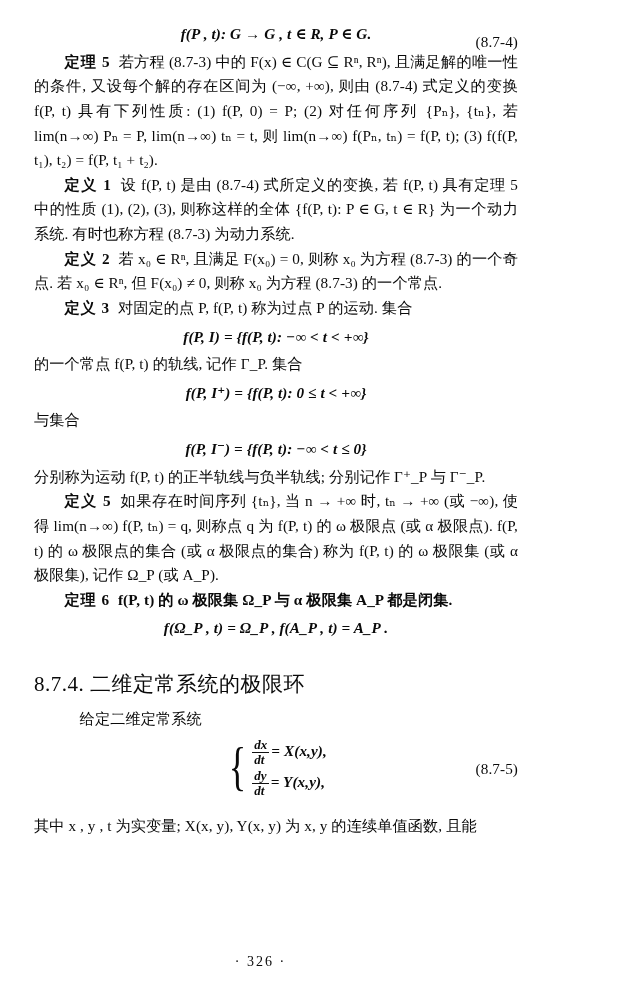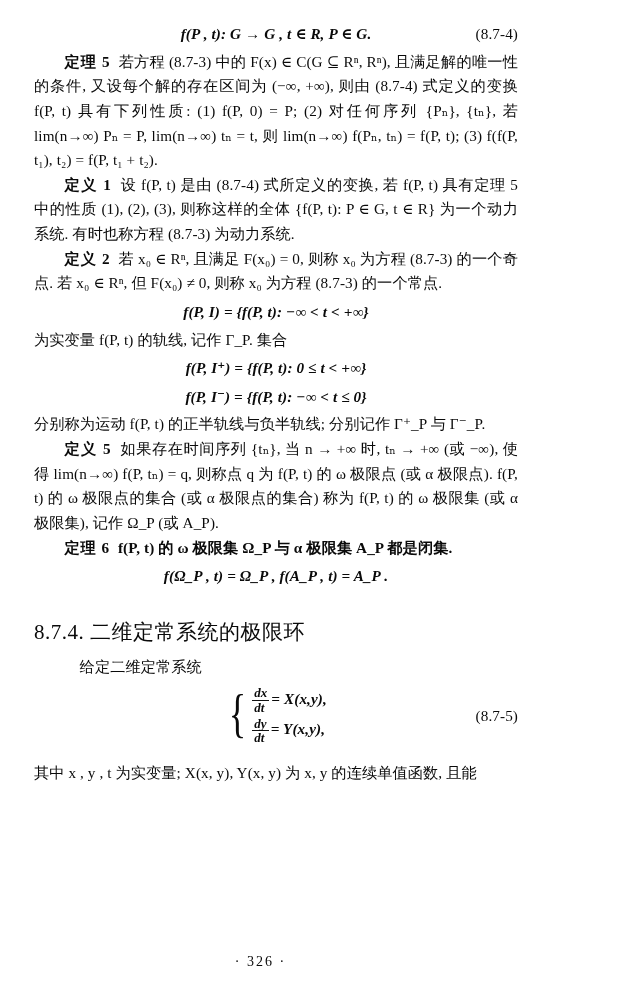--- a/index.html
+++ b/index.html
@@ -34,21 +34,21 @@
     text-align: center;
     margin: 4px 0 3px 0;
   }
   .eq-row .eq-body {
     display: inline-block;
     font-weight: bold;
   }
   .eq-num {
     position: absolute;
     right: 0;
-    top: 0;
+    top: 8px;
     font-weight: normal;
     font-style: normal;
   }
   .para {
     margin: 0;
     text-align: justify;
     text-justify: inter-ideograph;
   }
   .para.first {
     text-indent: 2em;
@@ -153,31 +153,35 @@
   </p>
 
   <p class="para first">
     <span class="term">定义 1</span>&nbsp;&nbsp;<span>设 f(P, t) 是由 (8.7-4) 式所定义的变换, 若 f(P, t) 具有定理 5 中的性质 (1), (2), (3), 则称这样的全体 {f(P, t): P ∈ G, t ∈ R} 为一个动力系统. 有时也称方程 (8.7-3) 为动力系统.</span>
   </p>
 
   <p class="para first">
     <span class="term">定义 2</span>&nbsp;&nbsp;<span>若 x₀ ∈ Rⁿ, 且满足 F(x₀) = 0, 则称 x₀ 为方程 (8.7-3) 的一个奇点. 若 x₀ ∈ Rⁿ, 但 F(x₀) ≠ 0, 则称 x₀ 为方程 (8.7-3) 的一个常点.</span>
   </p>
 
+  <p class="para first">
+    <span class="term">定义 3</span>&nbsp;&nbsp;<span>对固定的点 P, f(P, t) 称为过点 P 的运动. 集合</span>
+  </p>
 
   <div class="eq-row">
     <span class="eq-body math">f(P, I) = {f(P, t): −∞ &lt; t &lt; +∞}</span>
   </div>
 
-  <p class="para noindent">为实变量 f(P, t) 的轨线, 记作 Γ_P. 集合</p>
+  <p class="para noindent">的一个常点 f(P, t) 的轨线, 记作 Γ_P. 集合</p>
 
   <div class="eq-row">
     <span class="eq-body math">f(P, I⁺) = {f(P, t): 0 ≤ t &lt; +∞}</span>
   </div>
 
+  <p class="para noindent">与集合</p>
 
   <div class="eq-row">
     <span class="eq-body math">f(P, I⁻) = {f(P, t): −∞ &lt; t ≤ 0}</span>
   </div>
 
   <p class="para noindent">分别称为运动 f(P, t) 的正半轨线与负半轨线; 分别记作 Γ⁺_P 与 Γ⁻_P.</p>
 
 
   <p class="para first">
     <span class="term">定义 5</span>&nbsp;&nbsp;<span>如果存在时间序列 {tₙ}, 当 n → +∞ 时, tₙ → +∞ (或 −∞), 使得 lim(n→∞) f(P, tₙ) = q, 则称点 q 为 f(P, t) 的 ω 极限点 (或 α 极限点). f(P, t) 的 ω 极限点的集合 (或 α 极限点的集合) 称为 f(P, t) 的 ω 极限集 (或 α 极限集), 记作 Ω_P (或 A_P).</span>

